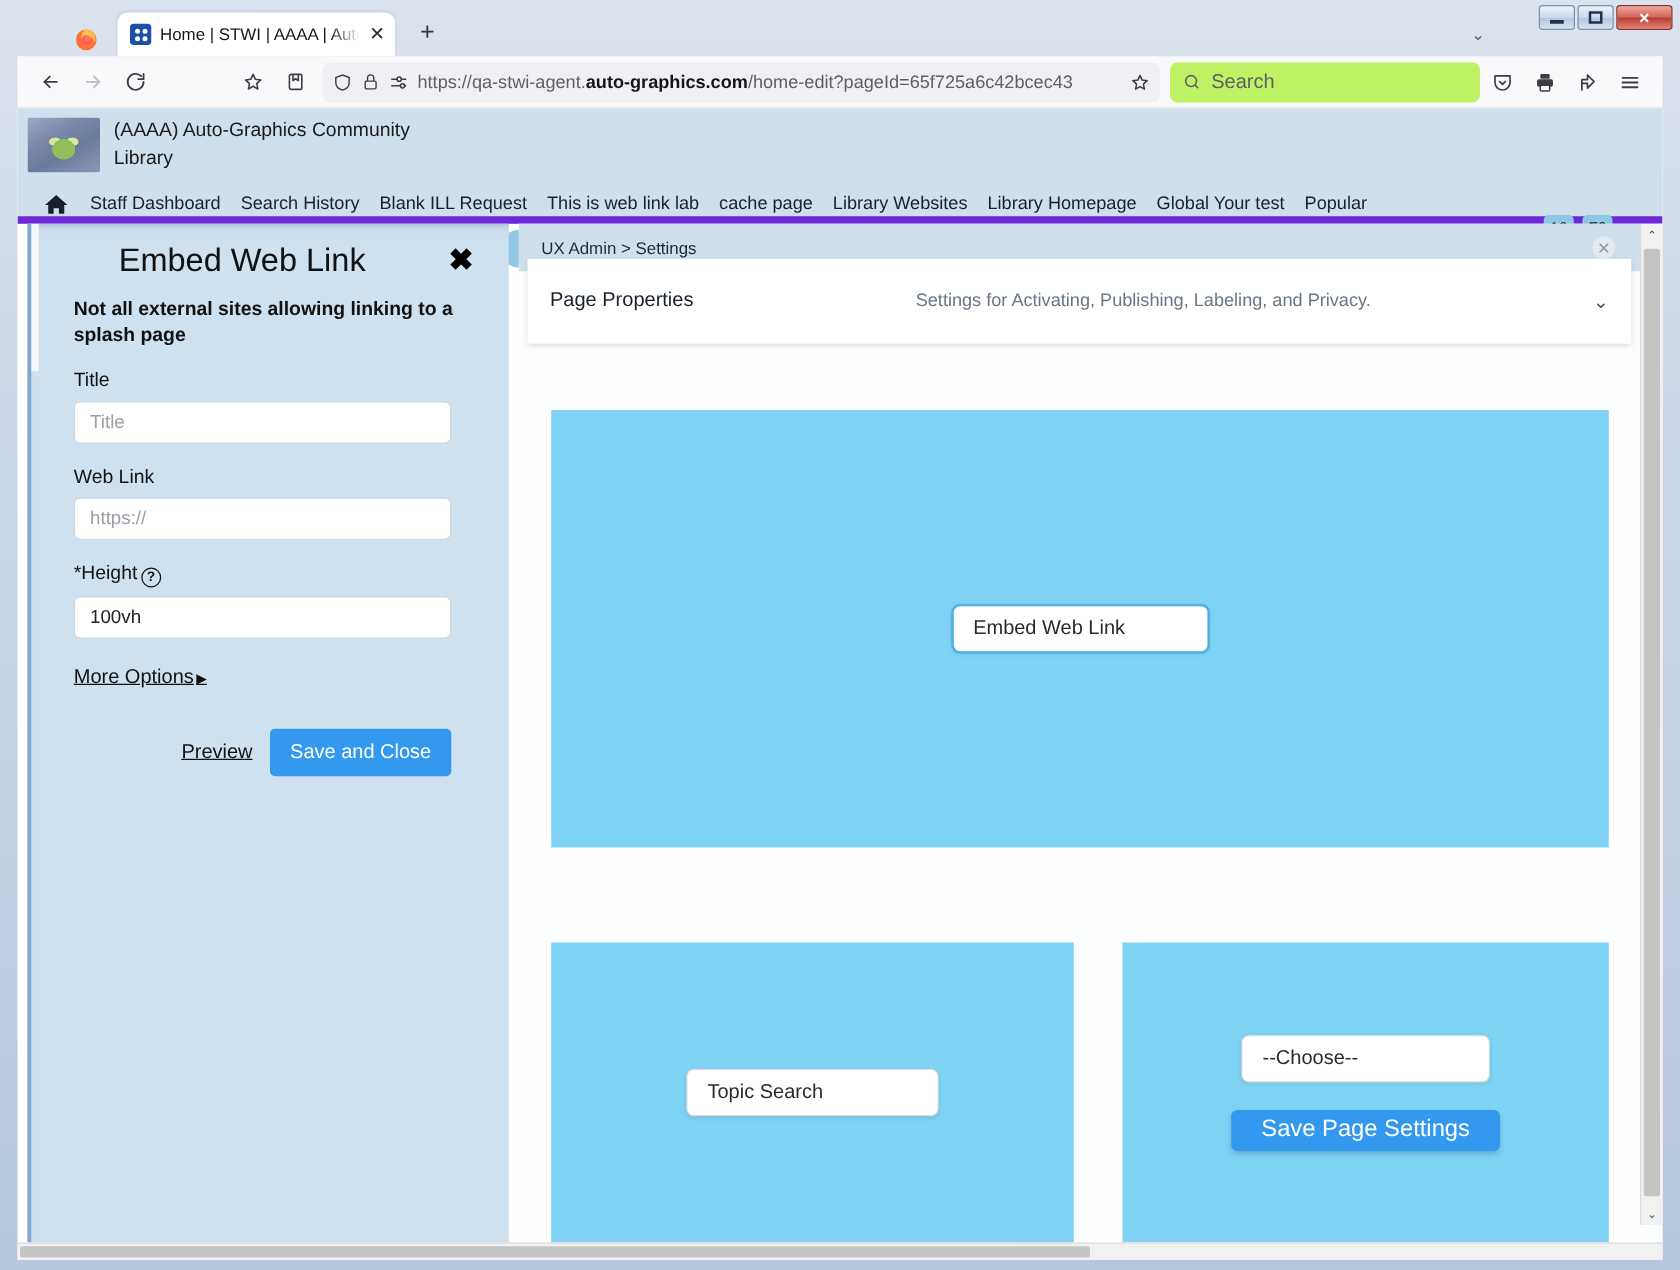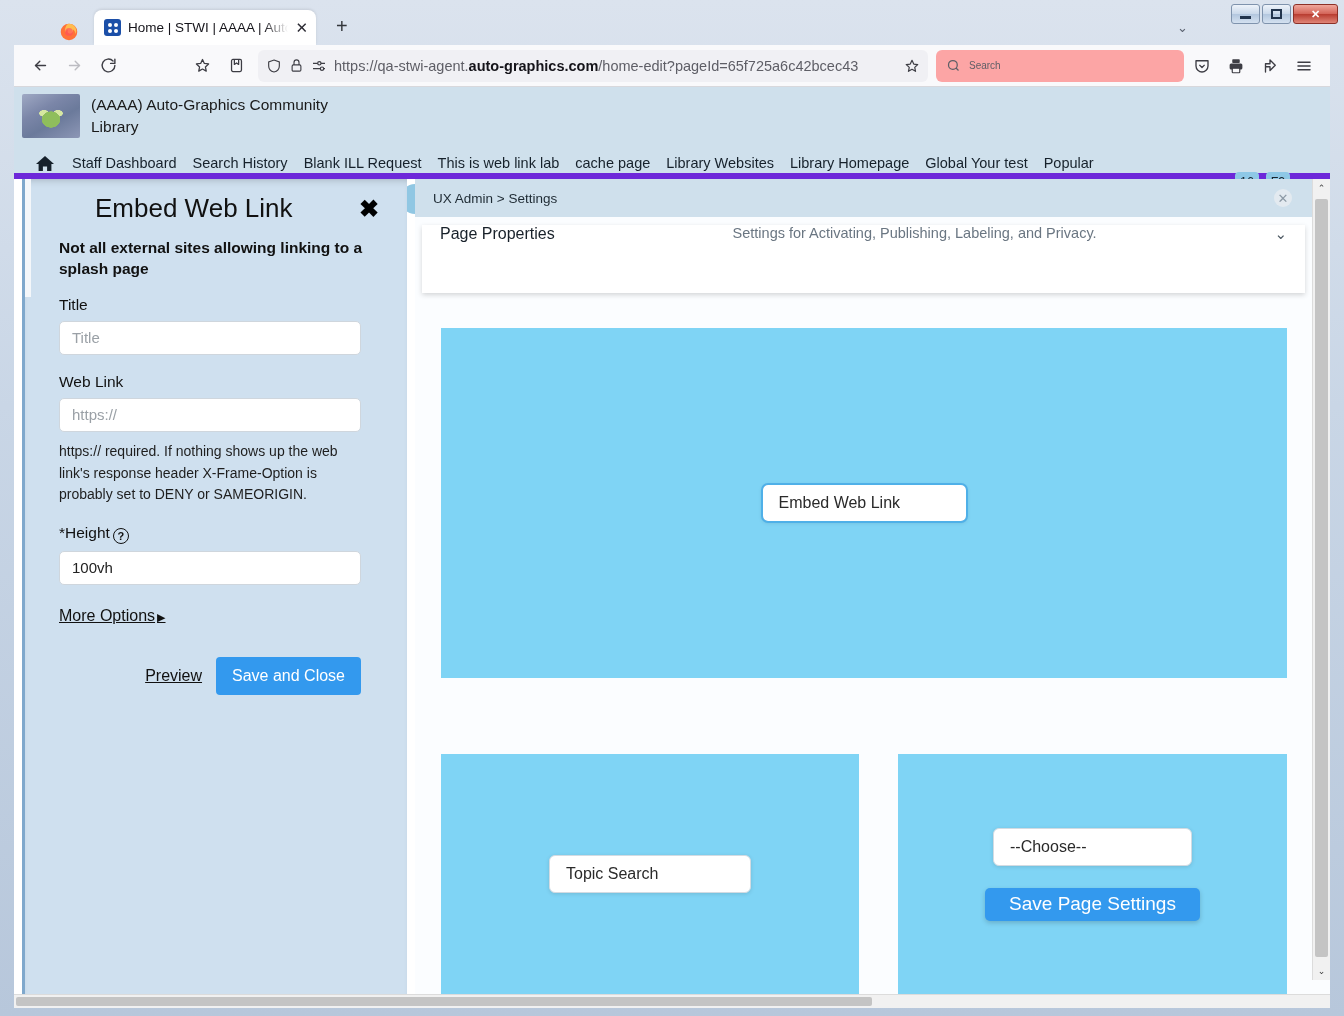--- a/index.html
+++ b/index.html
@@ -112,23 +112,23 @@
   }
   .url-text {
     flex: 1; font-size: 14.5px; color: #5e5e66;
     white-space: nowrap; overflow: hidden;
     -webkit-mask-image: linear-gradient(90deg,#000 93%, transparent 100%);
             mask-image: linear-gradient(90deg,#000 93%, transparent 100%);
   }
   .url-text b { color: #15141a; font-weight: 600; }
   #searchbar {
     flex: 0 0 248px; height: 32px;
-    background: #fca5a5; border-radius: 6px;
+    background: #bef264; border-radius: 6px;
     display: flex; align-items: center; gap: 8px; padding: 0 10px;
-    font-size: 10px; color: #5e5e66;
+    font-size: 16px; color: #5e5e66;
   }
 
   
   #viewport {
     position: absolute; left: 0; top: 83px; right: 0; bottom: 0;
     background: #ffffff; overflow: hidden;
   }
 
   
   #app-header {
@@ -310,24 +310,24 @@
     font-size: 13.5px; color: #1e2a33;
   }
   #bc-close {
     position: absolute; right: 20px; top: 10px;
     width: 18px; height: 18px; border-radius: 50%;
     background: #e3eaf0; color: #8d9aa6;
     display: flex; align-items: center; justify-content: center;
     font-size: 13px; cursor: pointer;
   }
   #page-properties-card {
-    position: absolute; left: 7px; top: 46px; right: 25px; height: 68px;
+    position: absolute; left: 7px; top: 28px; right: 25px; height: 68px;
     background: #fff;
     box-shadow: 0 2px 5px rgba(0,0,0,.16);
-    display: flex; align-items: flex-start;
+    display: flex; align-items: center;
     padding: 0 18px;
   }
   #pp-title { font-size: 16px; color: #18212a; flex: 0 0 auto; }
   #pp-desc  { flex: 1; text-align: center; font-size: 14.5px; color: #6a7682; }
   #pp-chevron { font-size: 15px; color: #4a5660; cursor: pointer; }
 
   .blue-block {
     position: absolute; background: #7fd4f5;
     display: flex; align-items: center; justify-content: center;
     flex-direction: column; gap: 22px;
@@ -609,21 +609,20 @@
             <div id="panel-close">✖</div>
           </div>
 
           <div id="panel-warning">Not all external sites allowing linking to a splash page</div>
 
           <div class="field-label">Title</div>
           <div class="txt-input placeholder">Title</div>
 
           <div class="field-label" style="margin-top:18px">Web Link</div>
           <div class="txt-input placeholder">https://</div>
-          <div class="hint">https:// required. If nothing shows up the web link's response header X-Frame-Option is probably set to DENY or SAMEORIGIN.</div>
 
           <div class="field-label" style="margin-top:18px">
             <span>*Height</span><span class="help-mark">?</span>
           </div>
           <div class="txt-input">100vh</div>
 
           <div id="more-options">
             <span>More Options</span><span class="caret">▶</span>
           </div>
 

